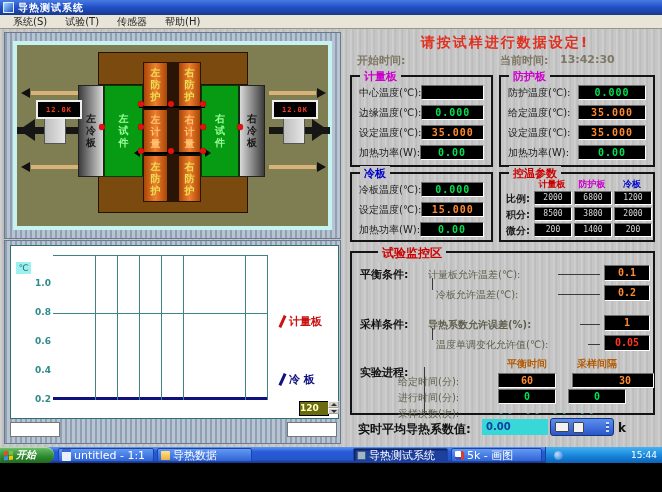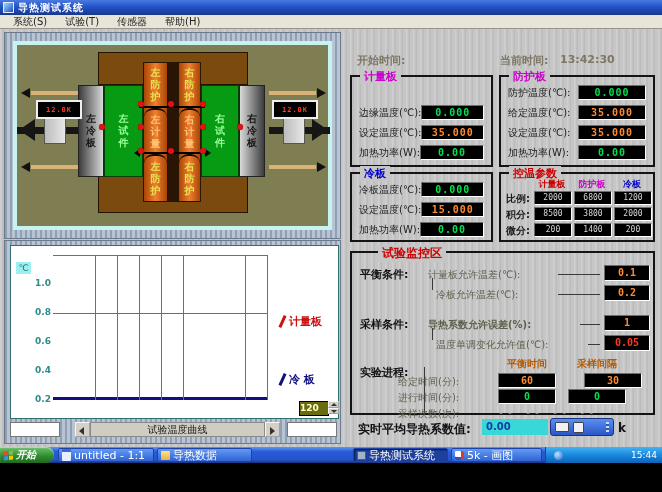--- a/index.html
+++ b/index.html
@@ -23,21 +23,21 @@
   .cyanbox{position:absolute;left:8px;top:8px;right:8px;bottom:8px;border:4px solid #c6f2f0;background:#7e7e52;}
   .olive{position:absolute;left:0;top:0;right:0;bottom:0;}
   .blk{position:absolute;box-sizing:border-box;}
   .vlabel{position:absolute;left:50%;top:50%;transform:translate(-50%,-50%);width:12px;
           line-height:12px;font-size:10px;font-weight:bold;word-break:break-all;text-align:center;}
   .brown{background:#7a4a0e;border:1px solid #241300;}
   .grayplate-l{background:linear-gradient(90deg,#3c3c3c,#d9d9d9);border:1px solid #222;}
   .grayplate-r{background:linear-gradient(270deg,#3c3c3c,#d9d9d9);border:1px solid #222;}
   .greenblk{background:#069b12;border:1px solid #043d06;}
   .heatcol{background:linear-gradient(90deg,#a84607,#f07f2e 50%,#a84607);border:1px solid #2a1502;display:flex;flex-direction:column;}
-  .colsec{position:relative;flex:1;border-radius:9px;}
+  .colsec{position:relative;flex:1;}
   .colsec + .colsec{border-top:2px solid #140a00;}
   .dot{position:absolute;width:6px;height:6px;border-radius:50%;background:#e01212;box-shadow:0 0 1px #600;}
   .pipe{position:absolute;background:#161616;}
   .thinpipe{position:absolute;background:#d9b278;height:4px;}
   .pump{position:absolute;background:linear-gradient(90deg,#bdbdbd,#e6e6e6);border:1px solid #555;}
   .led{position:absolute;background:#000;border:2px solid #efefef;color:#ff3b20;
        font-family:"DejaVu Sans Mono",monospace;font-size:7px;font-weight:bold;
        display:flex;align-items:center;justify-content:center;letter-spacing:1px;}
   .tri{position:absolute;width:0;height:0;}
   .crossline{position:absolute;height:2px;background:#000;}
@@ -253,38 +253,34 @@
           <span class="legend-slash" style="background:#101080;"></span>
           <span class="legend-label" style="color:#101080;">冷  板</span>
         </div>
         <div class="spinval">120</div>
         <div class="spinbtns">
           <span class="spinbtn spin-up"></span>
           <span class="spinbtn spin-dn"></span>
         </div>
       </div>
       <div class="wbox" style="left:5px;width:50px;"></div>
-      <div class="sbar">
-        <span class="sb-btn">
-            <i class="tri-l"></i>
-          </span>
-        <span class="sb-track">试验温度曲线</span>
-        <span class="sb-btn">
-            <i class="tri-r"></i>
-          </span>
-      </div>
       <div class="wbox" style="left:282px;width:50px;"></div>
     </div>
 
+    <div class="warning">请按试样进行数据设定!</div>
     <span class="timelbl" style="left:357px;top:24px;">开始时间:</span>
     <span class="timelbl" style="left:500px;top:24px;">当前时间:</span>
     <span class="timelbl" style="left:560px;top:24px;">13:42:30</span>
 
     <div class="gbox" style="left:350px;top:46px;width:143px;height:92px;">
       <span class="gtitle magenta">计量板</span>
+      <div class="row" style="top:8px;">
+          <span class="rlabel">中心温度(℃):</span>
+          <span class="vbox grn"></span>
+        </div>
       <div class="row" style="top:28px;">
           <span class="rlabel">边缘温度(℃):</span>
           <span class="vbox grn">0.000</span>
         </div>
       <div class="row" style="top:48px;">
           <span class="rlabel">设定温度(℃):</span>
           <span class="vbox org">35.000</span>
         </div>
       <div class="row" style="top:68px;">
           <span class="rlabel">加热功率(W):</span>
@@ -366,21 +362,21 @@
       <span class="mon-sub" style="left:84px;top:85px;">温度单调变化允许值(℃):</span>
       <div class="mline" style="left:236px;top:91px;width:12px;"></div>
       <span class="mon-box redv" style="left:252px;top:82px;">0.05</span>
 
       <span class="mon-bold" style="left:8px;top:112px;">实验进程:</span>
       <div class="mvline" style="left:72px;top:114px;height:48px;"></div>
       <span class="phead" style="left:146px;top:104px;">平衡时间</span>
       <span class="phead" style="left:216px;top:104px;">采样间隔</span>
       <span class="mon-sub" style="left:46px;top:122px;">给定时间(分):</span>
       <span class="pbox org" style="left:146px;top:120px;">60</span>
-      <span class="pbox org" style="left:232px;top:120px;">30</span>
+      <span class="pbox org" style="left:220px;top:120px;padding-left:24px;">30</span>
       <span class="mon-sub" style="left:46px;top:138px;">进行时间(分):</span>
       <span class="pbox grn" style="left:146px;top:136px;">0</span>
       <span class="pbox grn" style="left:216px;top:136px;">0</span>
       <span class="mon-sub" style="left:46px;top:154px;">采样次数(次):</span>
       <span class="dashrow" style="left:146px;top:154px;">--  --  --  --</span>
 
       <span class="mon-bold" style="left:6px;top:168px;font-size:12px;">实时平均导热系数值:</span>
       <span class="rtbox">0.00</span>
       <div class="langbar">
         <span class="lb-kbd"></span>

